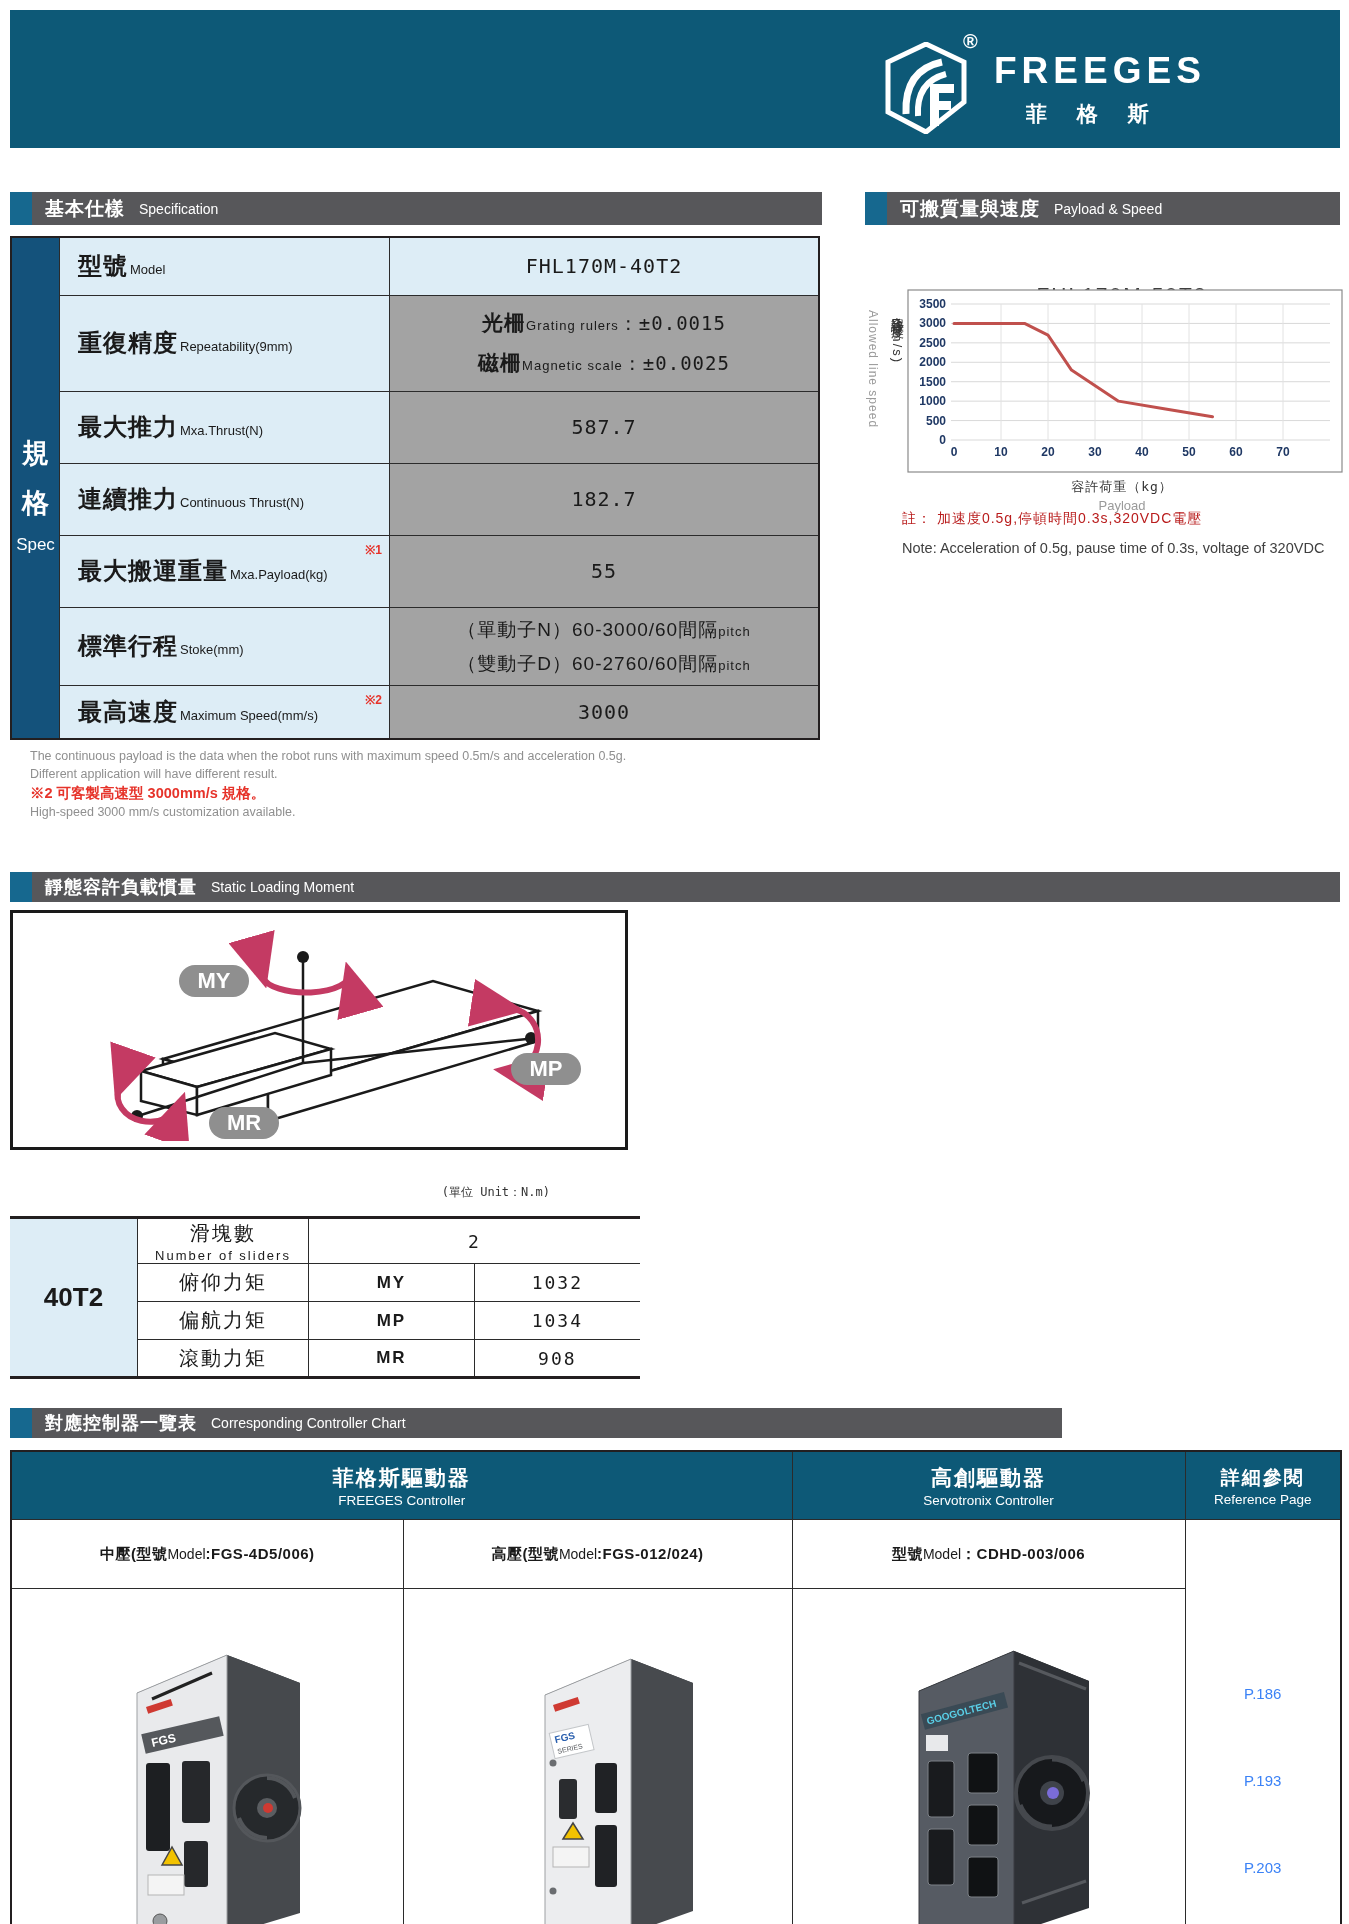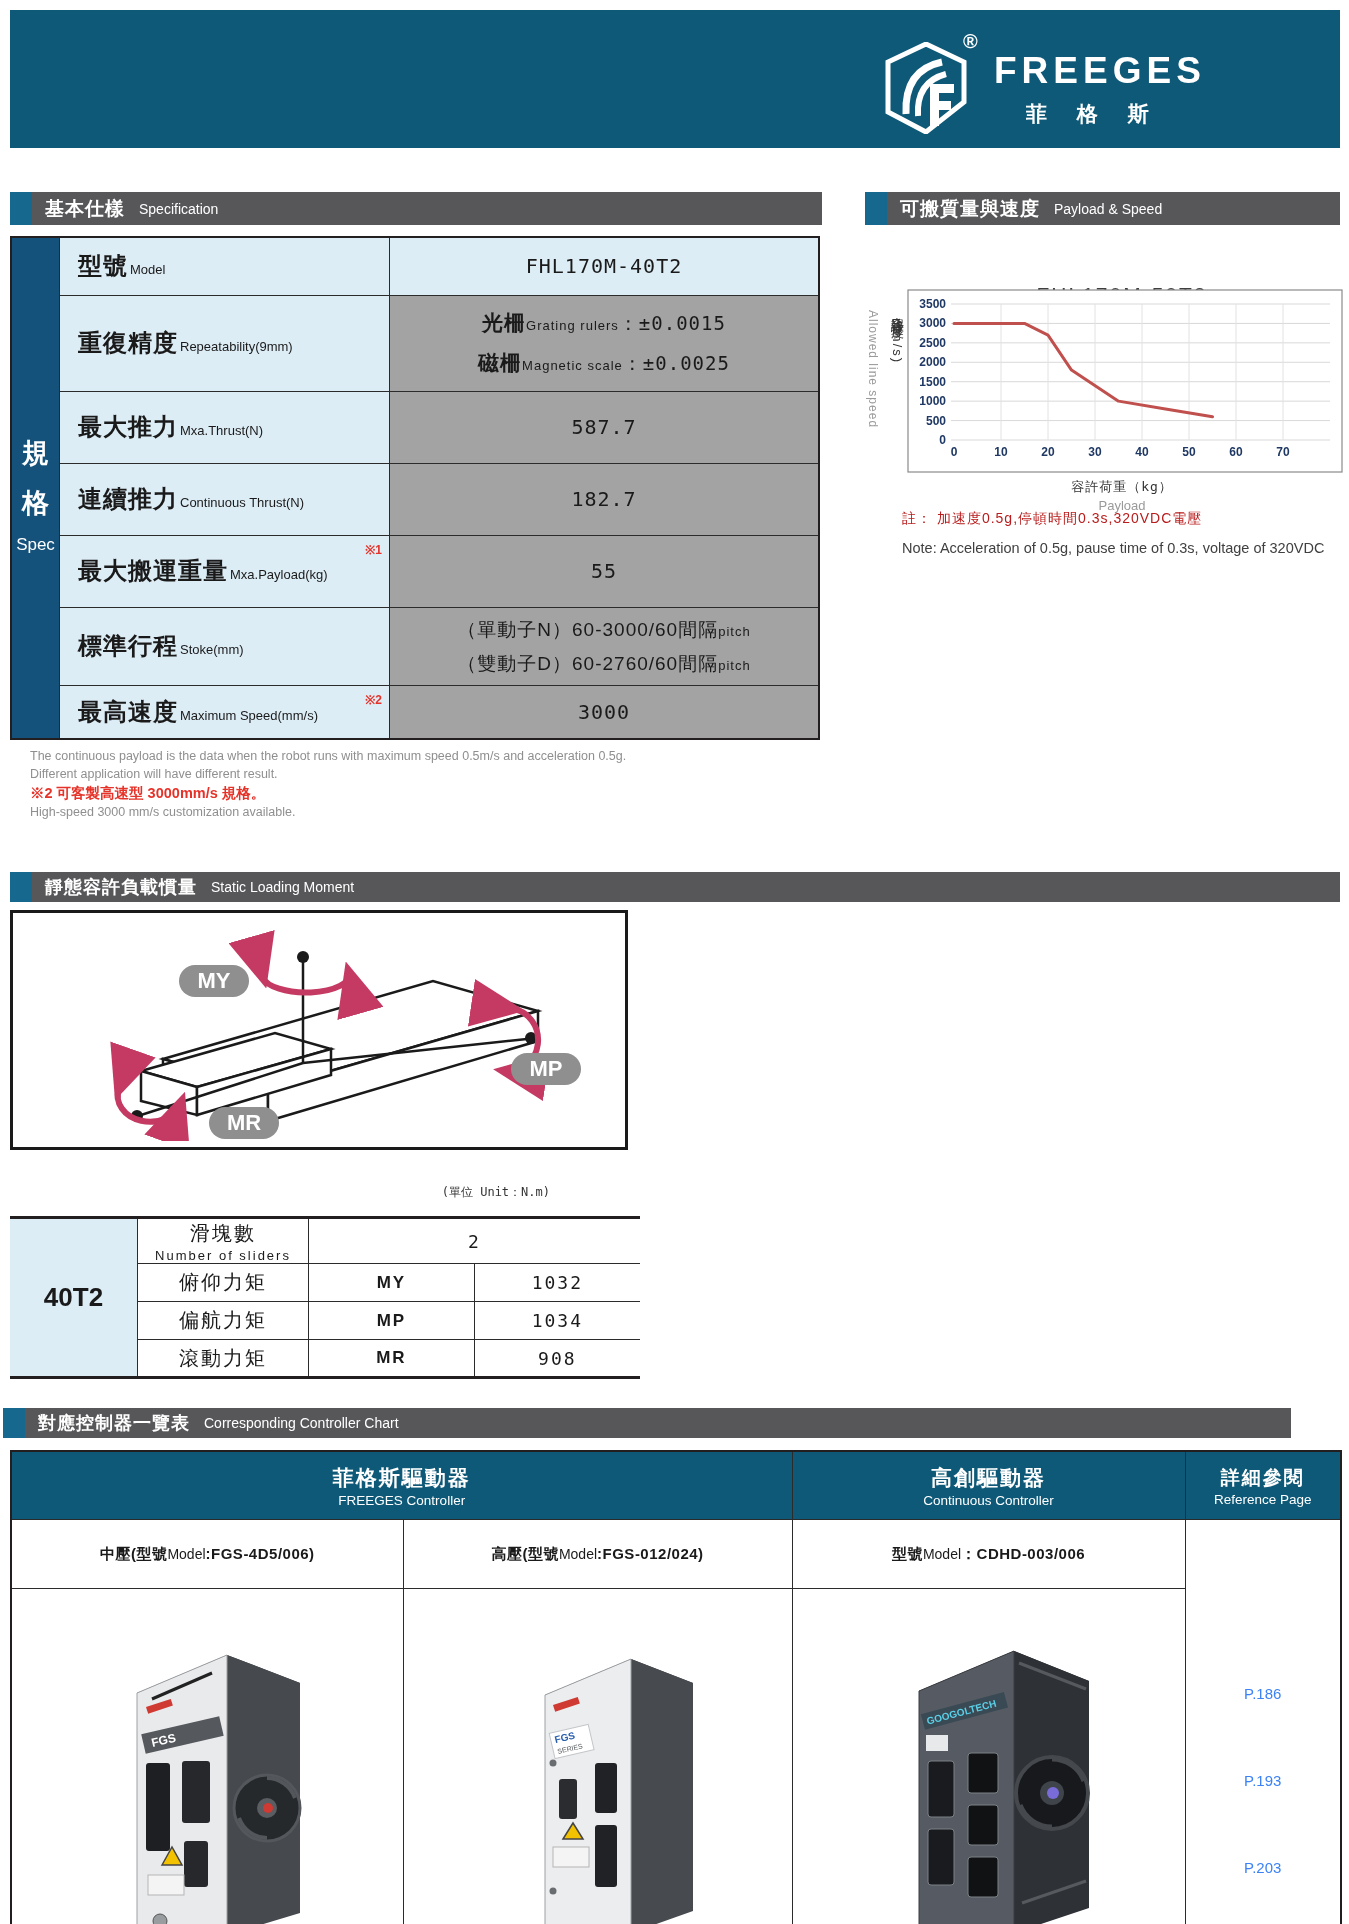--- a/index.html
+++ b/index.html
@@ -299,42 +299,42 @@
       <td class="mval mono">1034</td>
     </tr>
     <tr>
       <td class="mlbl">滾動力矩</td>
       <td class="mcode">MR</td>
       <td class="mval mono">908</td>
     </tr>
   </tbody>
     </table>
 
-  <div class="abs secbar" style="left:3px;top:1408px;width:1288px;height:30px">
+  <div class="abs secbar" style="left:10px;top:1408px;width:1052px;height:30px">
     <div class="sq"></div>
     <span class="cn" style="font-size:18px">對應控制器一覽表</span>
     <span class="en">Corresponding Controller Chart</span>
   </div>
 
   <table class="abs ctl">
     <colgroup>
         <col style="width:392px">
         <col style="width:389px">
         <col style="width:393px">
         <col style="width:156px">
       </colgroup>
     <tbody>
         <tr class="chead">
       <td colspan="2">
         <div class="gcn">菲格斯驅動器</div>
         <div class="gen">FREEGES Controller</div>
       </td>
       <td>
         <div class="gcn">高創驅動器</div>
-        <div class="gen">Continuous Controller</div>
+        <div class="gen">Servotronix Controller</div>
       </td>
       <td>
         <div class="gcn" style="font-size:19px">詳細參閱</div>
         <div class="gen">Reference Page</div>
       </td>
     </tr>
     <tr class="cmodel">
       <td>
         <span class="mp1">中壓(型號</span><span class="mp2">Model</span><span class="mp1">:FGS-4D5/006)</span>
       </td>

